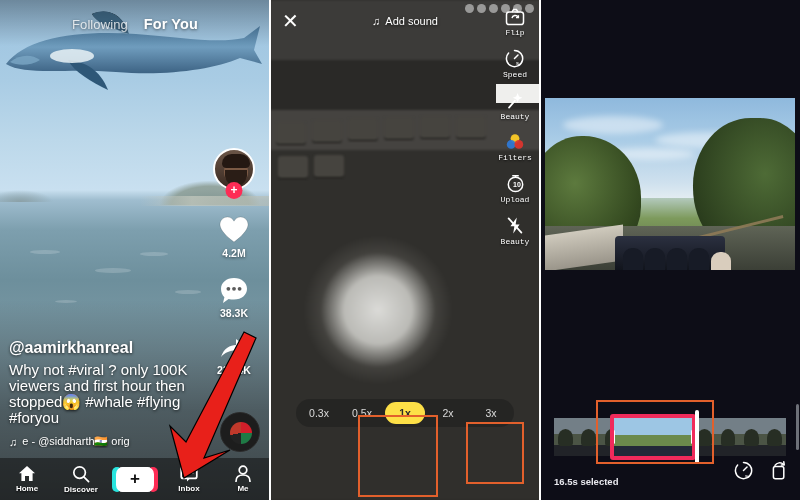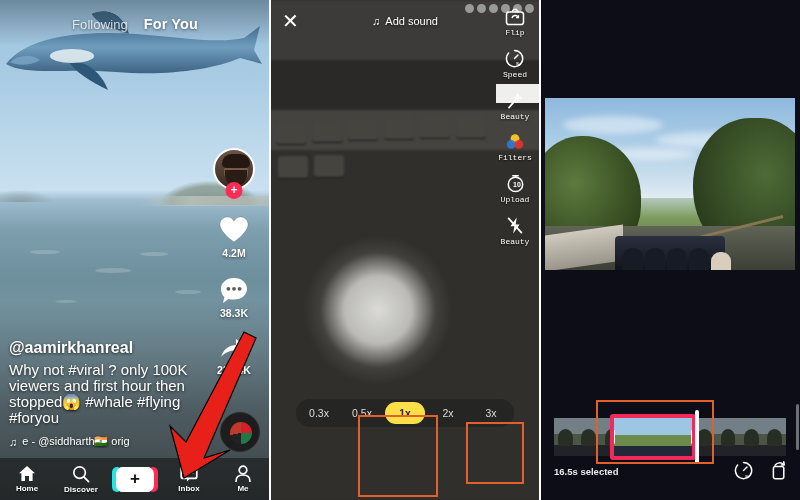--- a/index.html
+++ b/index.html
@@ -158,21 +158,21 @@
   .frame { flex:1; height:100%; position:relative;
       background:linear-gradient(#8fb3cd 0 42%, #5e7a4a 42% 72%, #2a3040 72% 100%); filter:grayscale(.55) brightness(.72); }
   .frame .tree { position:absolute; bottom:26%; left:18%; width:64%; height:46%; border-radius:50% 50% 20% 20%; background:#2f4423; }
   .trim-window { position:absolute; left:70px; top:414px; width:86px; height:46px;
       border:4px solid #f02a5b; border-radius:3px; overflow:hidden; z-index:20; }
   .trim-inner { position:absolute; inset:0; background:linear-gradient(#9dc6e4 0 44%, #6b8a4c 44% 74%, #222838 74% 100%); }
   .handle-bar { position:absolute; top:50%; transform:translateY(-50%); width:3px; height:14px;
       background:#fff; border-radius:2px; }
   .playhead { position:absolute; left:155px; top:410px; width:4px; height:54px; background:#fff;
       border-radius:2px; z-index:25; }
-  .sel-text { position:absolute; left:14px; top:466px; color:#e9e9ef; font-size:9.5px; font-weight:bold; z-index:20; }
+  .sel-text { position:absolute; left:14px; top:476px; color:#e9e9ef; font-size:9.5px; font-weight:bold; z-index:20; }
   .tr-icons { position:absolute; right:12px; top:461px; display:flex; gap:16px; z-index:20; }
   .scrollbar { position:absolute; right:1px; top:404px; width:3px; height:46px; background:#6d7078; border-radius:2px; }
 </style>
 </head>
 <body>
 
 <div class="stage">
 
   <div class="panel p1">
     <div class="feed-bg">

